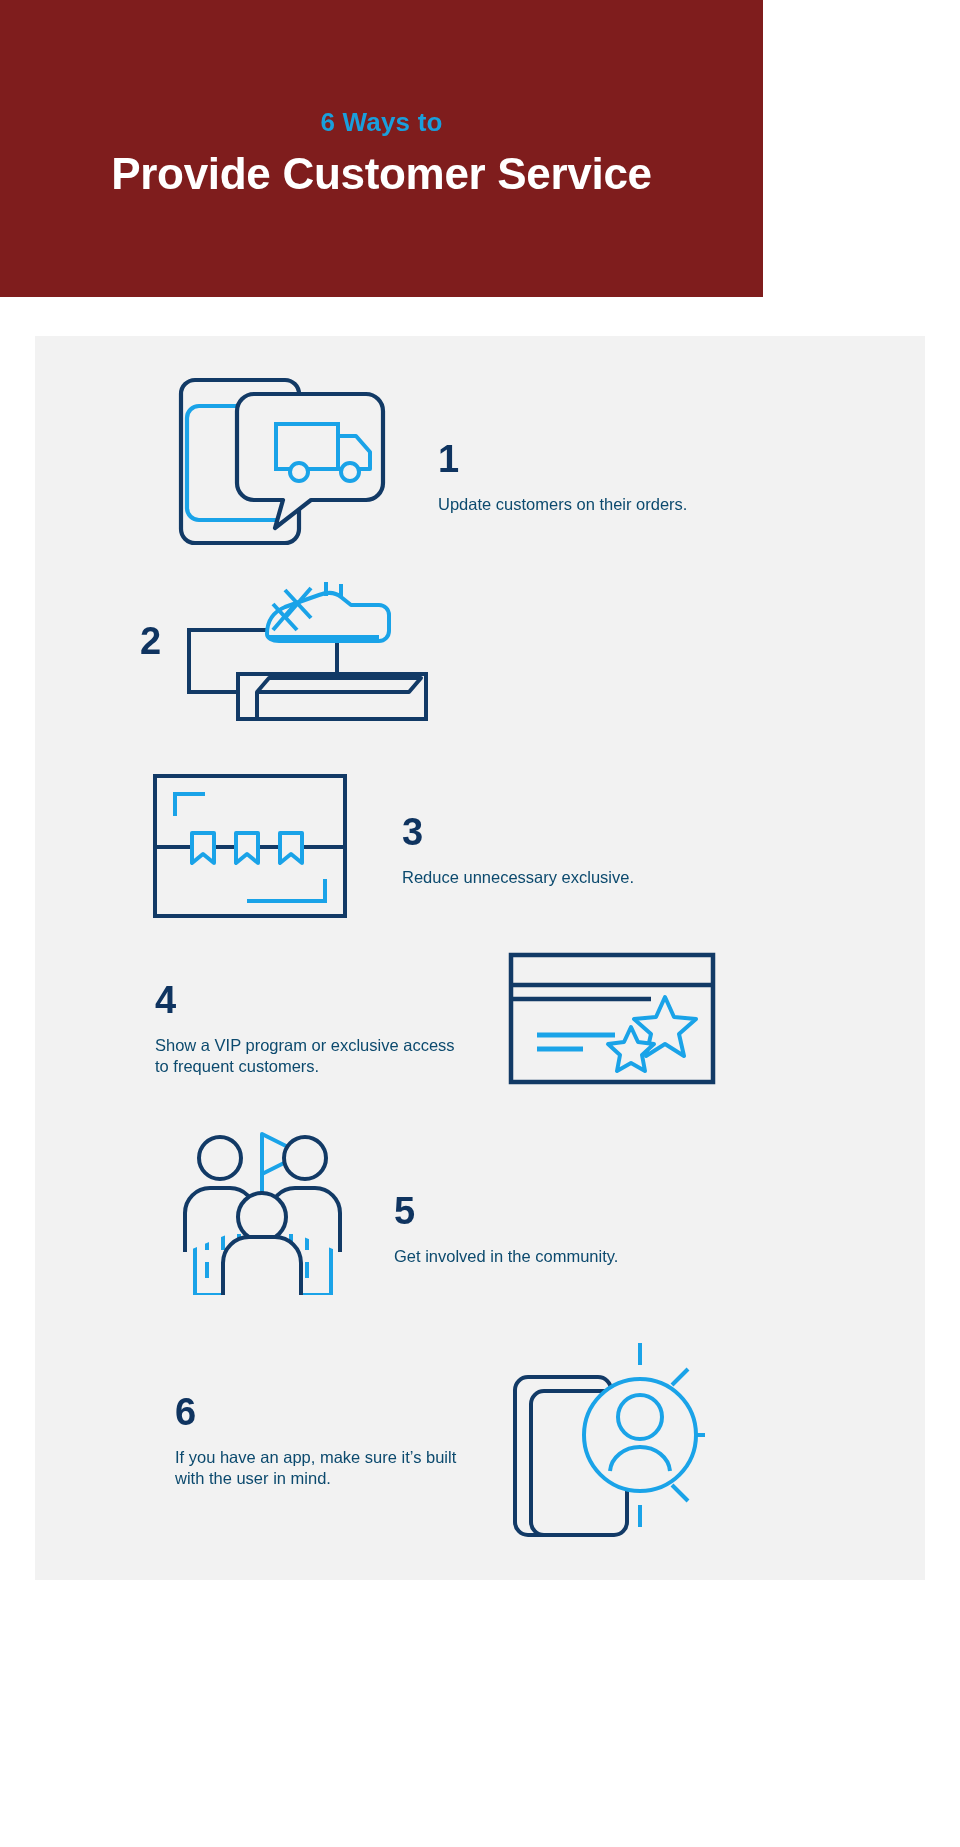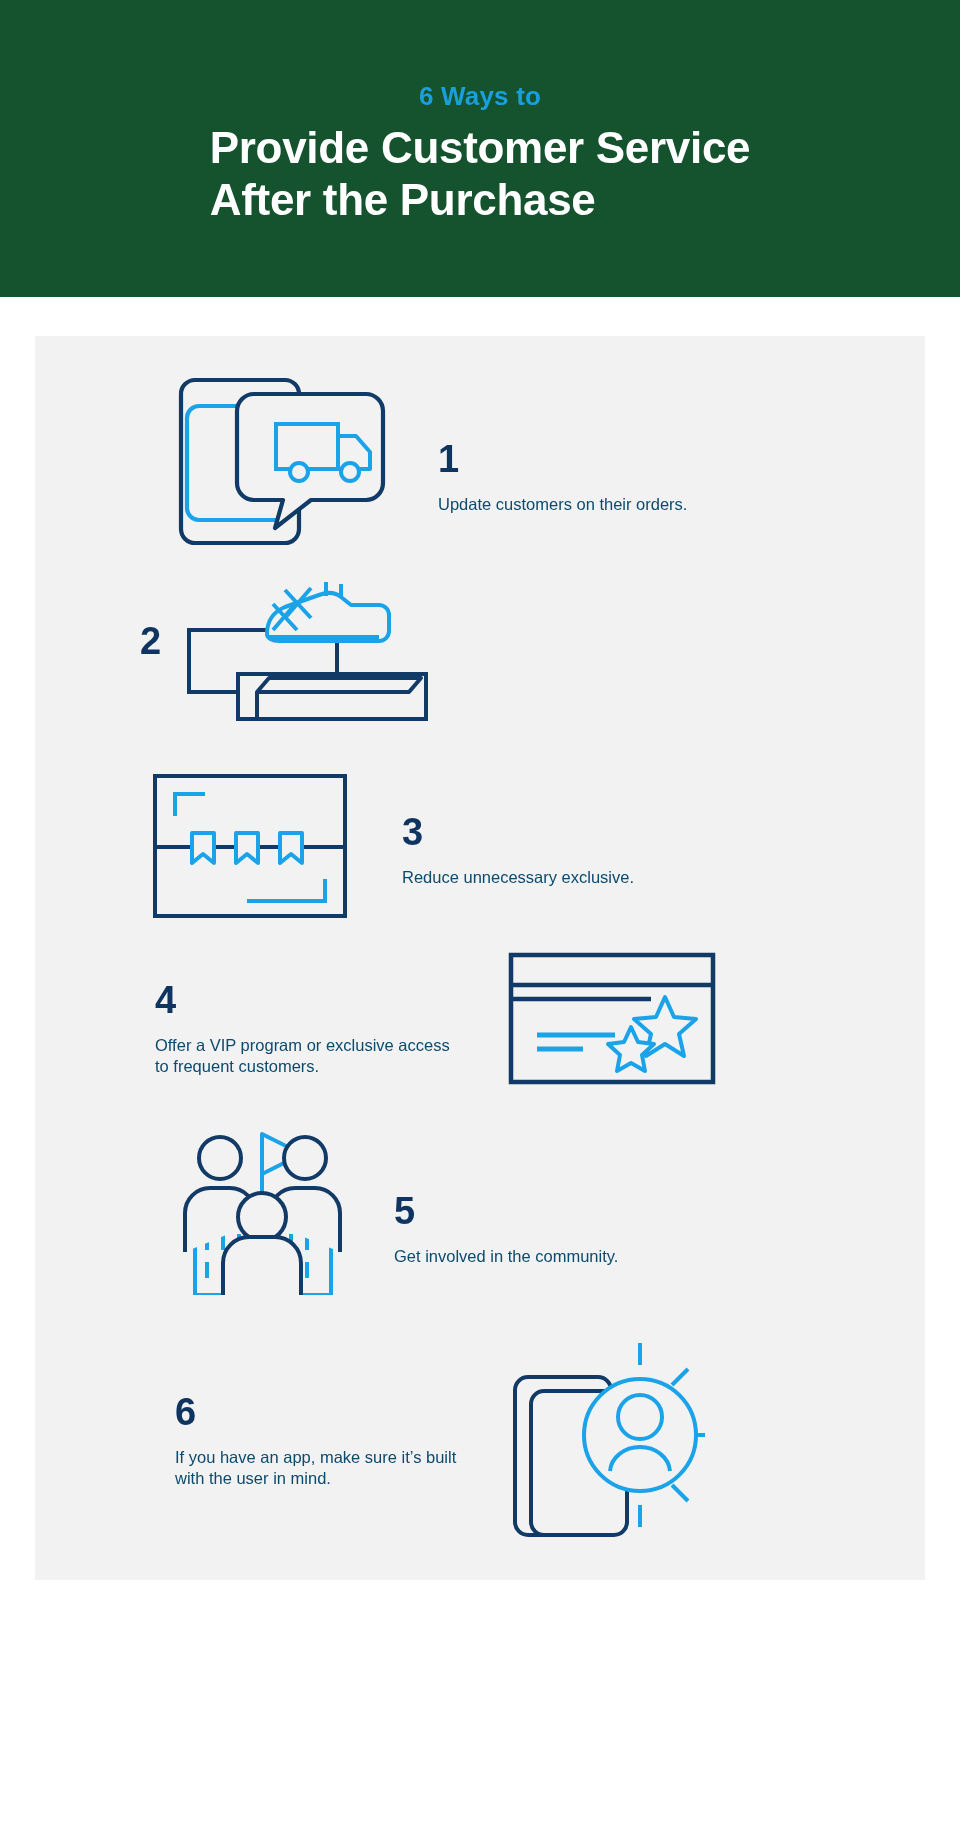--- a/index.html
+++ b/index.html
@@ -5,23 +5,23 @@
   * { box-sizing: border-box; margin: 0; padding: 0; }
   html, body {
     width: 960px;
     background: #ffffff;
     font-family: "Liberation Sans", sans-serif;
   }
   body { width: 960px; height: 1847px; position: relative; overflow: hidden; }
 
   
   .header {
-    width: 960px;
+    width: 763px;
     height: 297px;
-    background: #14532d;
+    background: #7f1d1d;
     display: flex;
     flex-direction: column;
     align-items: center;
     justify-content: center;
     padding-top: 10px;
   }
   .header-eyebrow {
     color: #1a9fdc;
     font-size: 26px;
     font-weight: bold;
@@ -105,21 +105,20 @@
 
   svg { display: block; }
 </style>
 </head>
 <body>
 
 <div class="header">
   <div class="header-eyebrow">6 Ways to</div>
   <div class="header-title">
     <div>Provide Customer Service</div>
-    <div>After the Purchase</div>
   </div>
 </div>
 
 <div class="panel-wrap">
 <div class="panel">
 
   <div class="item row1">
     <div class="icon-box">
       <svg width="215" height="180" viewBox="0 0 215 180">
 
@@ -184,21 +183,21 @@
     </div>
     <div class="text-box">
       <div class="item-number">3</div>
       <div class="item-desc">Reduce unnecessary exclusive.</div>
     </div>
   </div>
 
   <div class="item row4">
     <div class="text-box">
       <div class="item-number">4</div>
-      <div class="item-desc">Offer a VIP program or exclusive access to frequent customers.</div>
+      <div class="item-desc">Show a VIP program or exclusive access to frequent customers.</div>
     </div>
     <div class="icon-box">
       <svg width="210" height="135" viewBox="0 0 210 135">
 
         <rect x="4" y="4" width="202" height="127" fill="none" stroke="#123a66" stroke-width="4.5"></rect>
 
         <path d="M4 34 h202" fill="none" stroke="#123a66" stroke-width="4.5"></path>
         <path d="M6 48 h138" fill="none" stroke="#123a66" stroke-width="4.5"></path>
 
         <path d="M30 84 h78" fill="none" stroke="#1aa3e8" stroke-width="5"></path>

